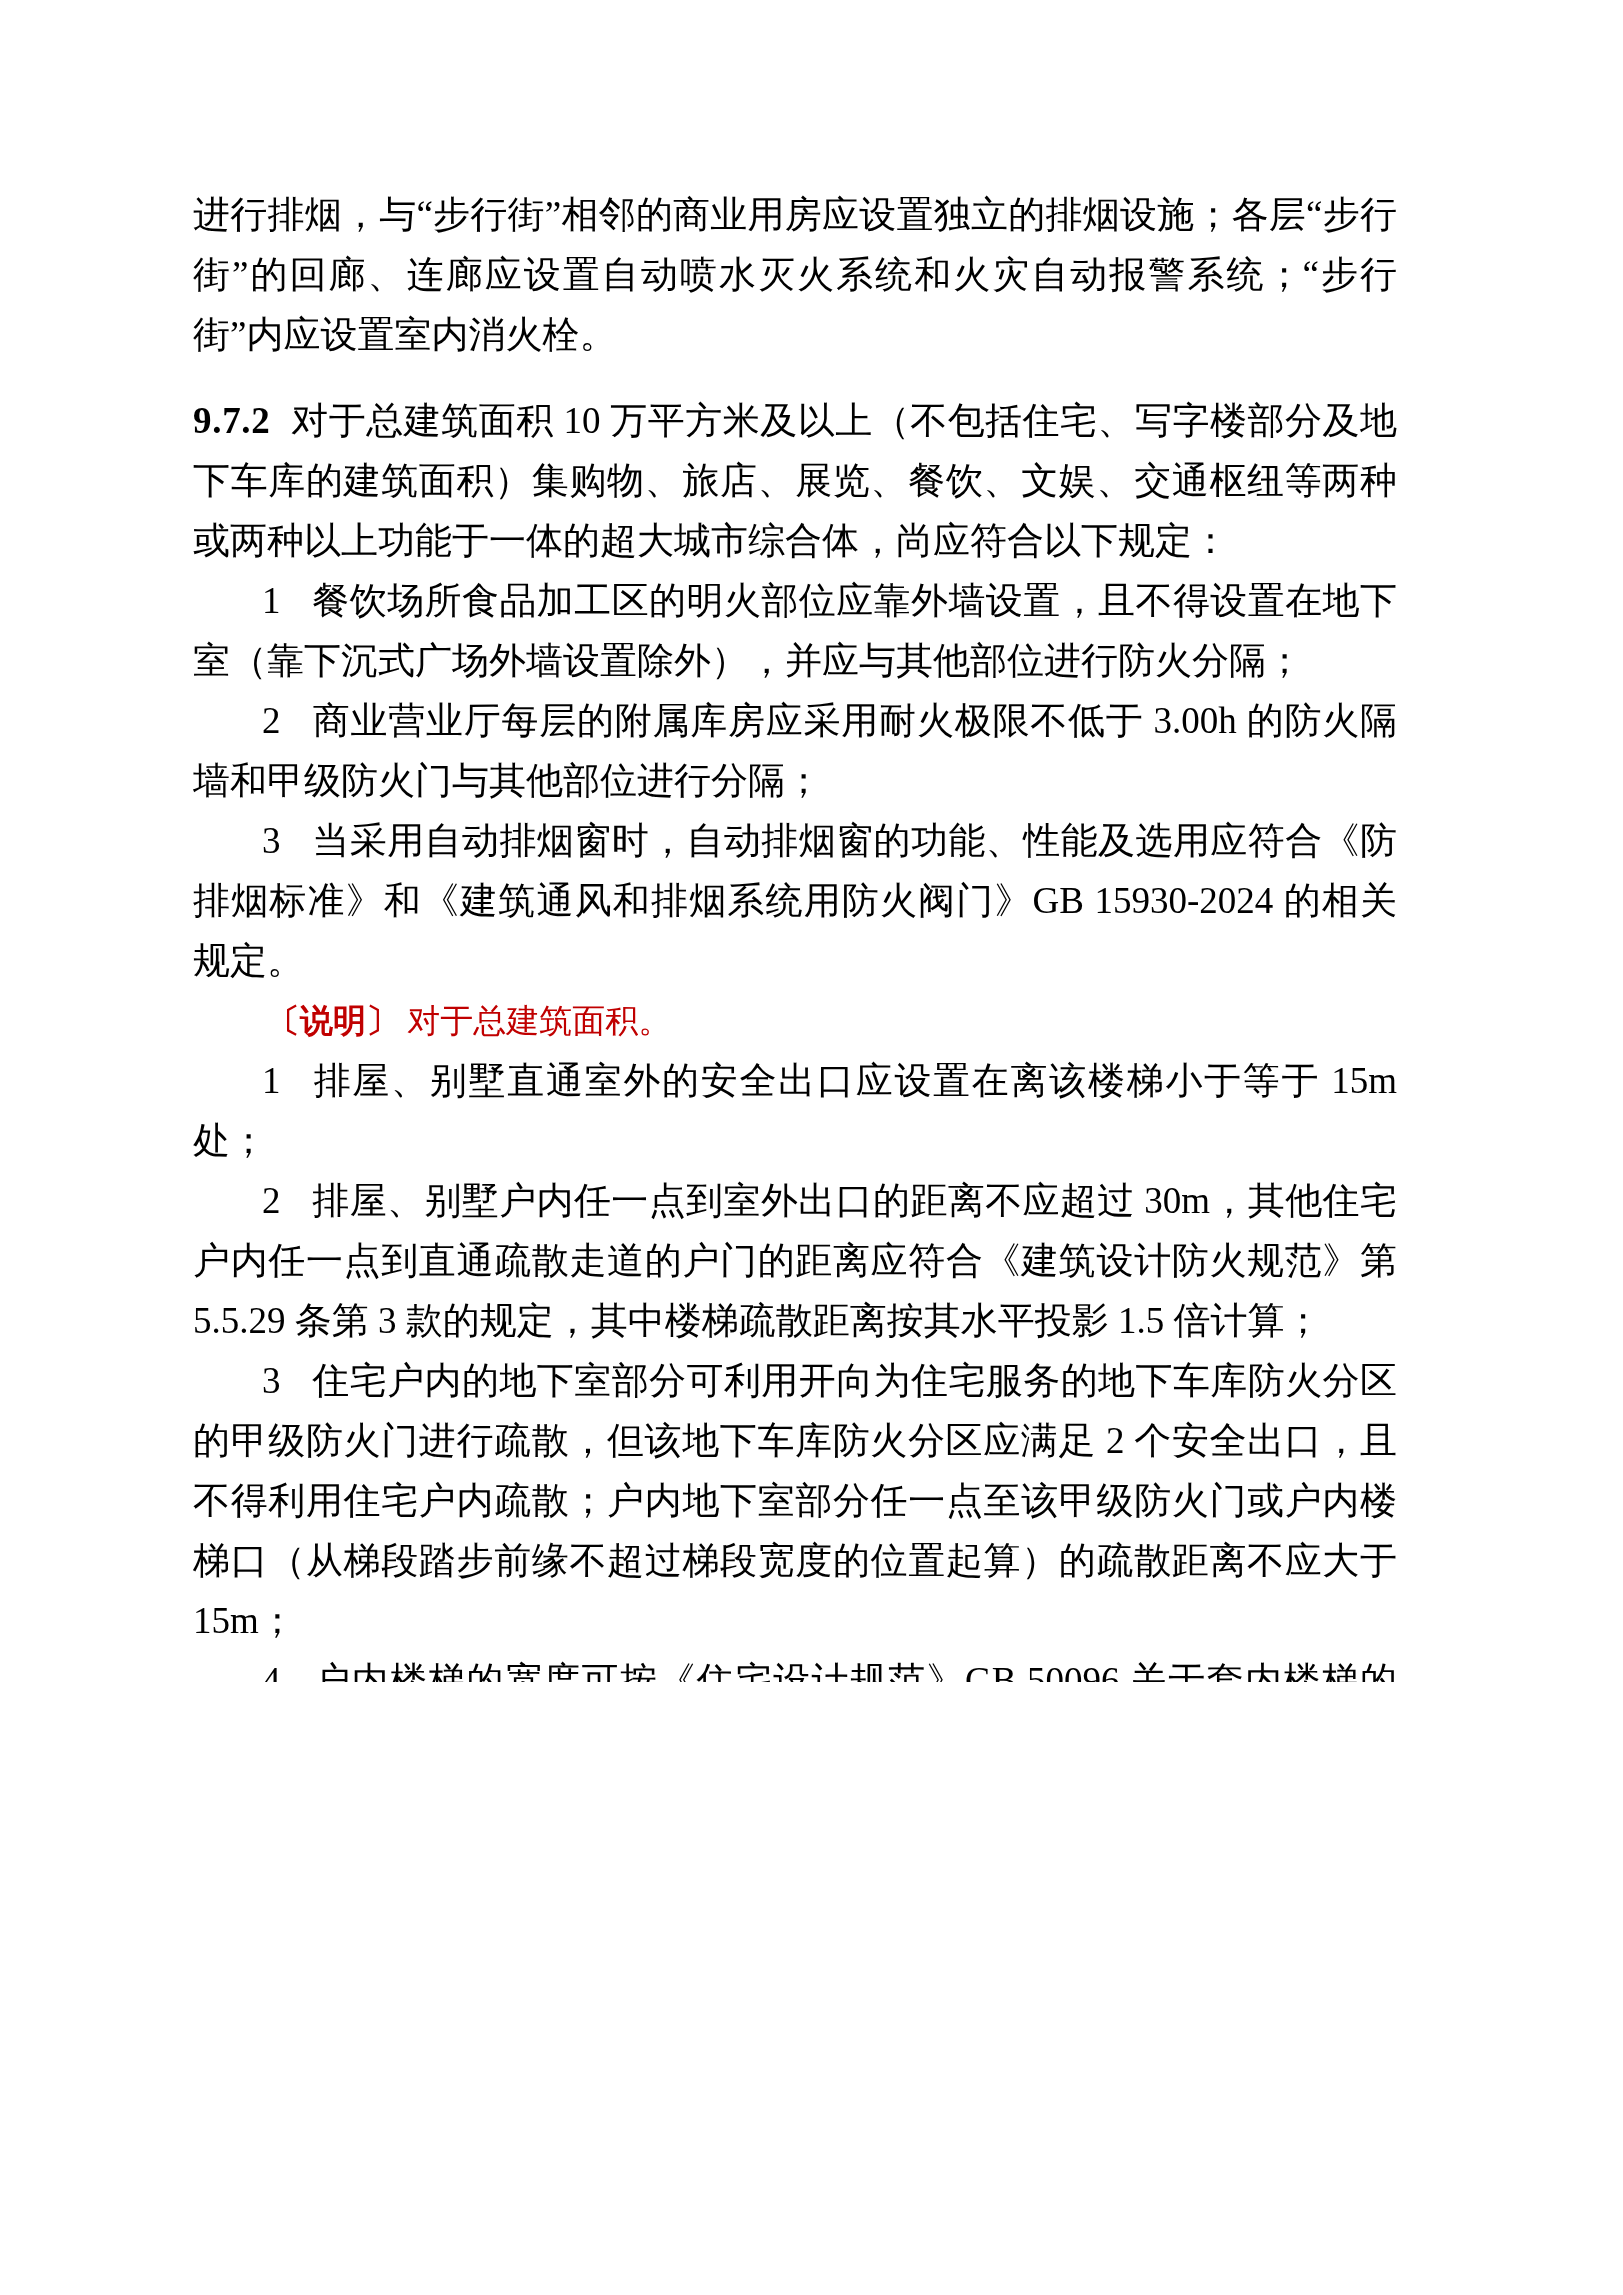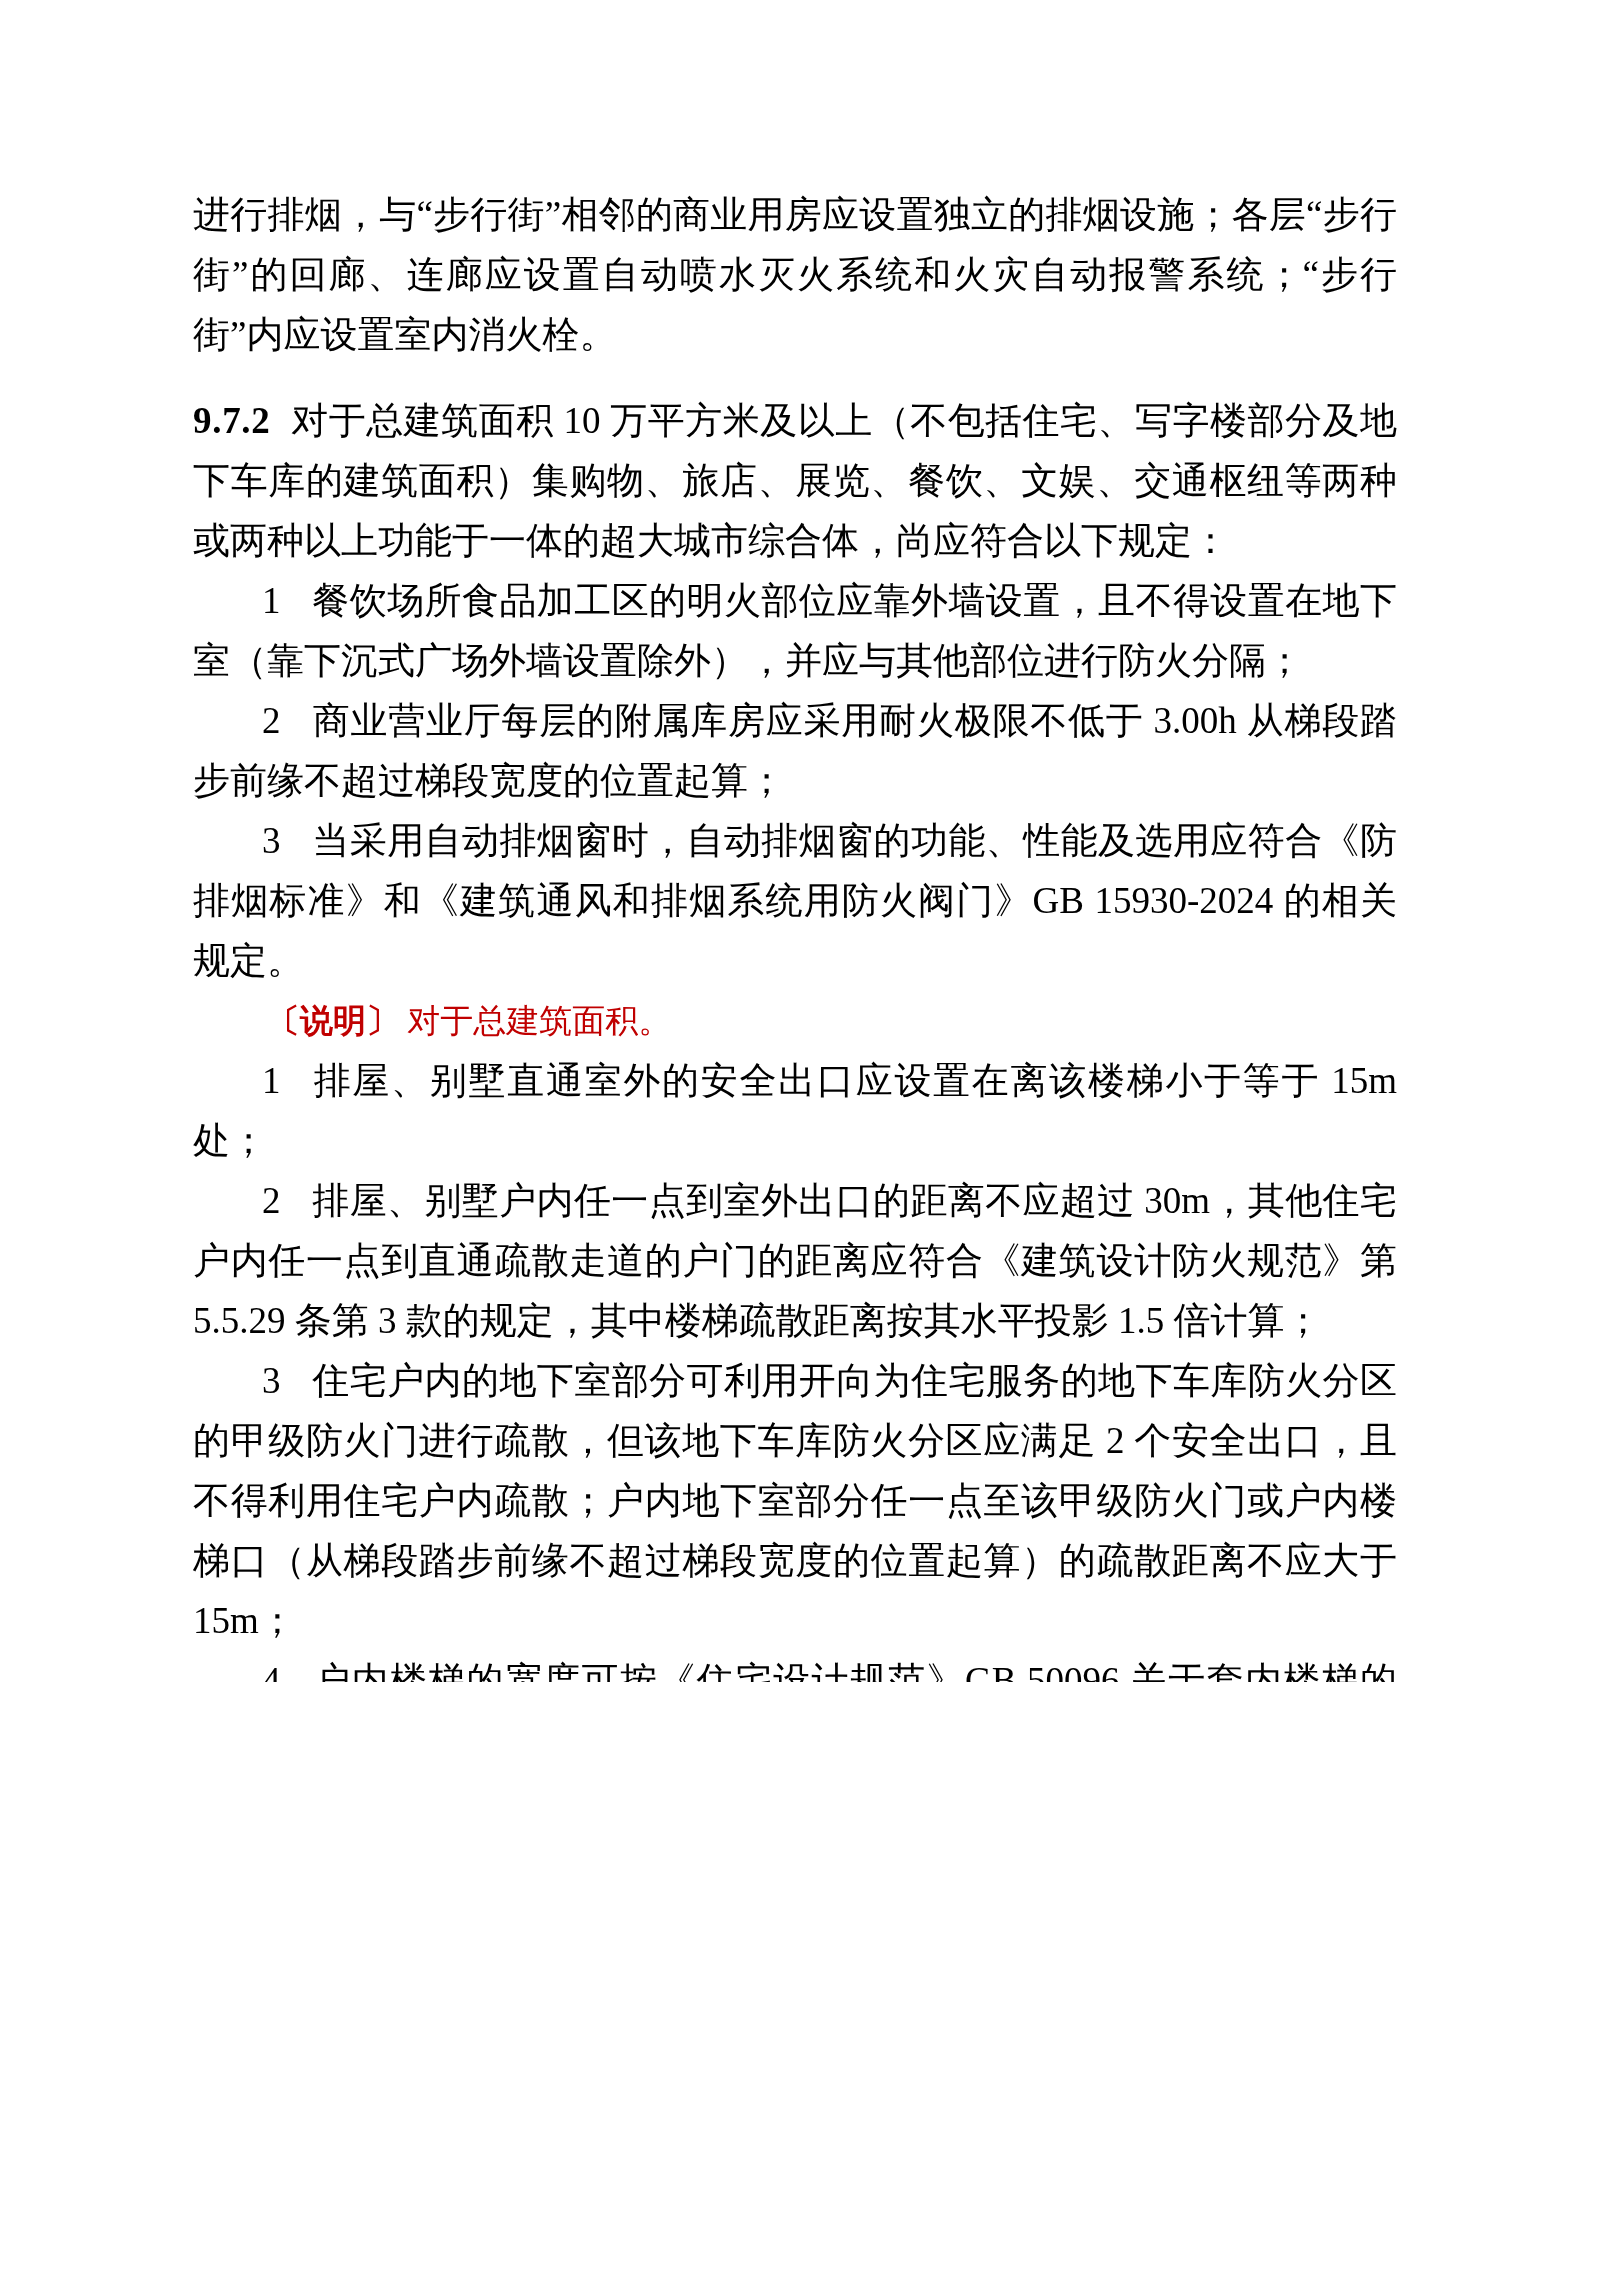--- a/index.html
+++ b/index.html
@@ -67,21 +67,21 @@
   }
 </style>
 </head>
 <body>
 
 <div class="page">
   <div class="content">
       <p class="para continuation"><span>进行排烟，与“步行街”相邻的商业用房应设置独立的排烟设施；各层“步行街”的回廊、连廊应设置自动喷水灭火系统和火灾自动报警系统；“步行街”内应设置室内消火栓。</span></p>
       <p class="para section"><span class="sec-num">9.7.2</span><span>对于总建筑面积 10 万平方米及以上（不包括住宅、写字楼部分及地下车库的建筑面积）集购物、旅店、展览、餐饮、文娱、交通枢纽等两种或两种以上功能于一体的超大城市综合体，尚应符合以下规定：</span></p>
       <p class="para item"><span class="item-num">1</span><span>餐饮场所食品加工区的明火部位应靠外墙设置，且不得设置在地下室（靠下沉式广场外墙设置除外），并应与其他部位进行防火分隔；</span></p>
-      <p class="para item"><span class="item-num">2</span><span>商业营业厅每层的附属库房应采用耐火极限不低于 3.00h 从梯段踏步前缘不超过梯段宽度的位置起算；</span></p>
+      <p class="para item"><span class="item-num">2</span><span>商业营业厅每层的附属库房应采用耐火极限不低于 3.00h 的防火隔墙和甲级防火门与其他部位进行分隔；</span></p>
       <p class="para item"><span class="item-num">3</span><span>当采用自动排烟窗时，自动排烟窗的功能、性能及选用应符合《防排烟标准》和《建筑通风和排烟系统用防火阀门》GB 15930-2024 的相关规定。</span></p>
       <p class="para note"><span class="note-label">〔说明〕</span><span>对于总建筑面积。</span></p>
       <p class="para item"><span class="item-num">1</span><span>排屋、别墅直通室外的安全出口应设置在离该楼梯小于等于 15m 处；</span></p>
       <p class="para item"><span class="item-num">2</span><span>排屋、别墅户内任一点到室外出口的距离不应超过 30m，其他住宅户内任一点到直通疏散走道的户门的距离应符合《建筑设计防火规范》第 5.5.29 条第 3 款的规定，其中楼梯疏散距离按其水平投影 1.5 倍计算；</span></p>
       <p class="para item"><span class="item-num">3</span><span>住宅户内的地下室部分可利用开向为住宅服务的地下车库防火分区的甲级防火门进行疏散，但该地下车库防火分区应满足 2 个安全出口，且不得利用住宅户内疏散；户内地下室部分任一点至该甲级防火门或户内楼梯口（从梯段踏步前缘不超过梯段宽度的位置起算）的疏散距离不应大于 15m；</span></p>
       <p class="para item"><span class="item-num">4</span><span>户内楼梯的宽度可按《住宅设计规范》GB 50096 关于套内楼梯的要求执行。</span></p>
     </div>
   <div class="footer">- 113 -</div>
 </div>
 

